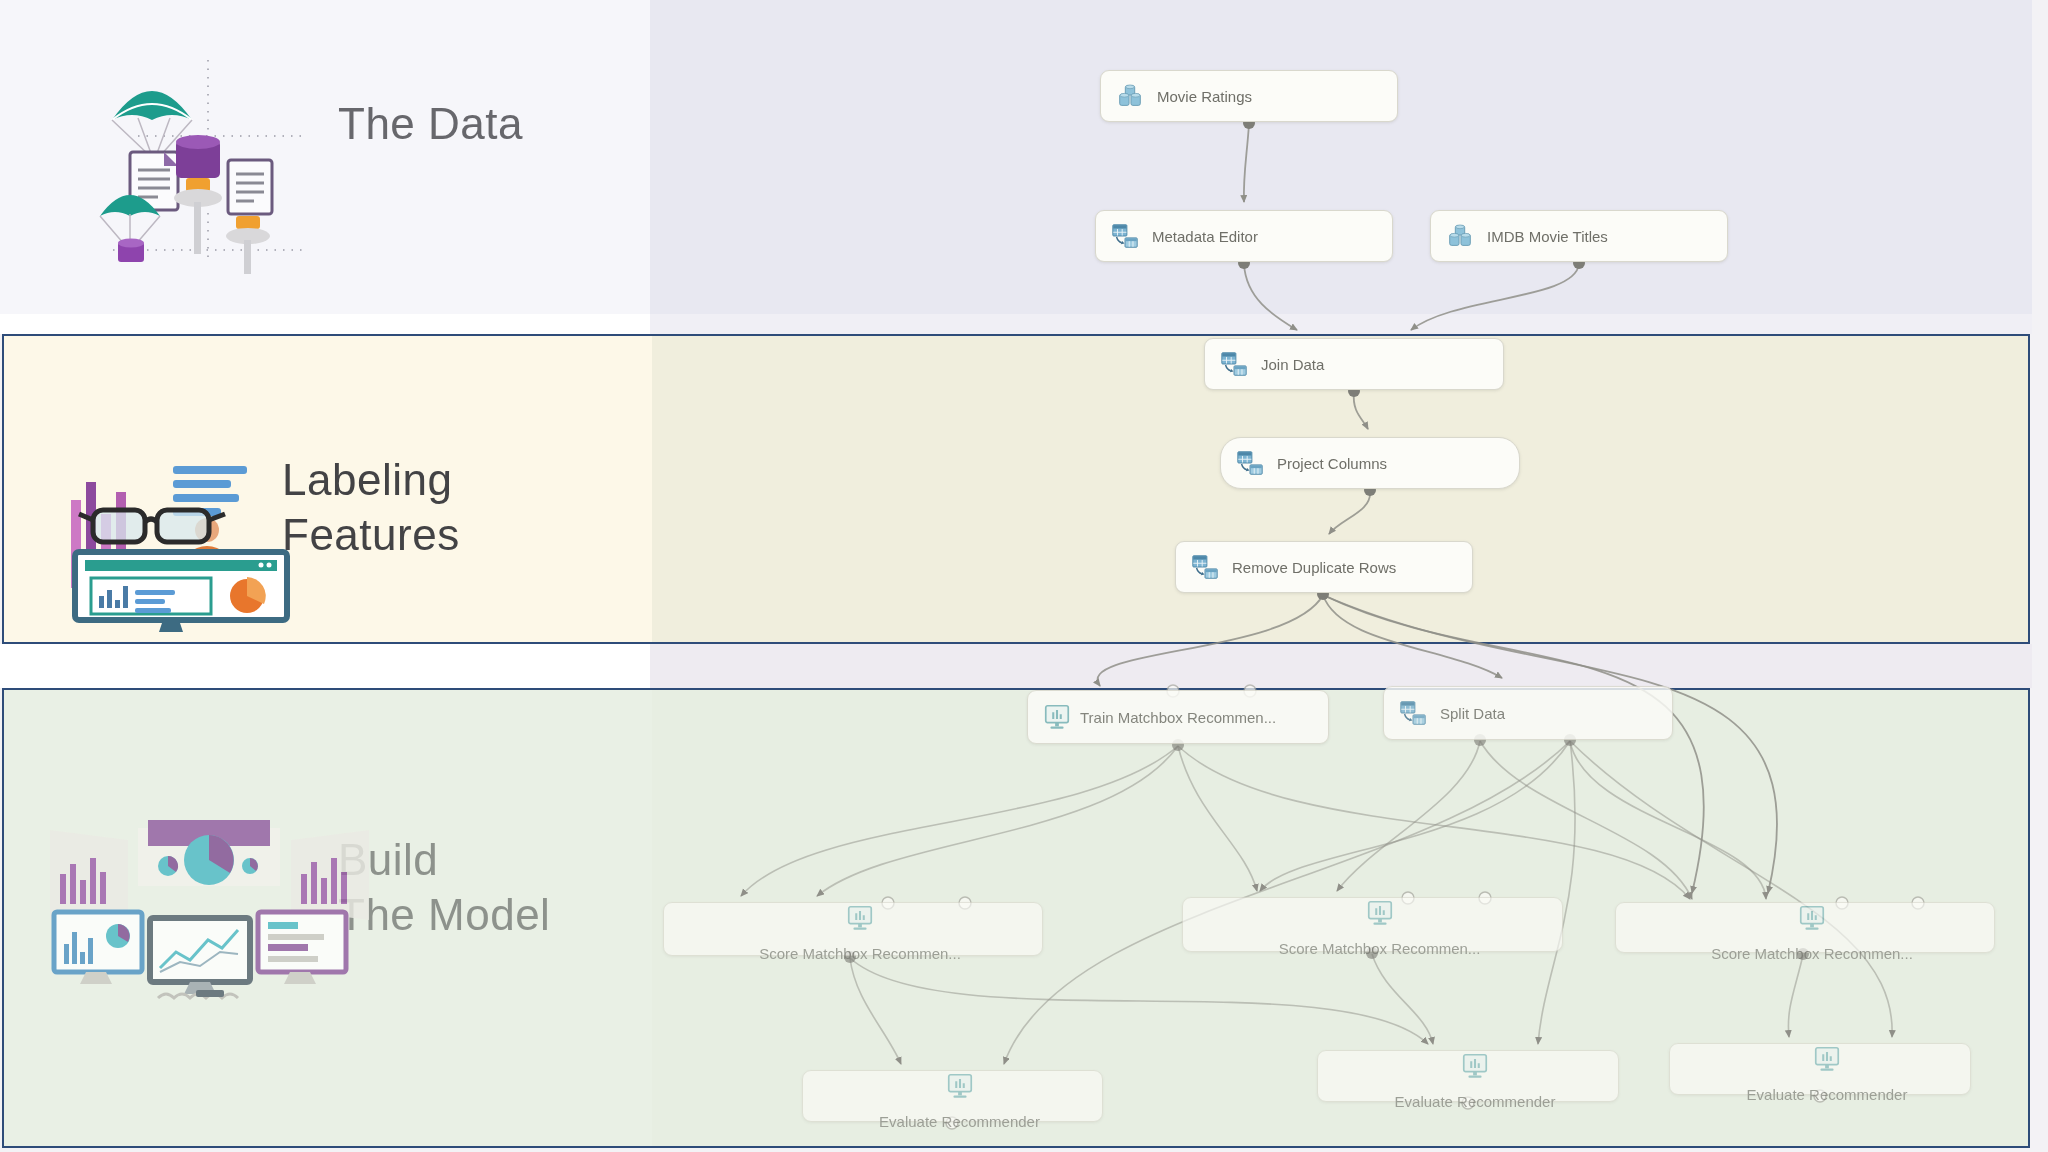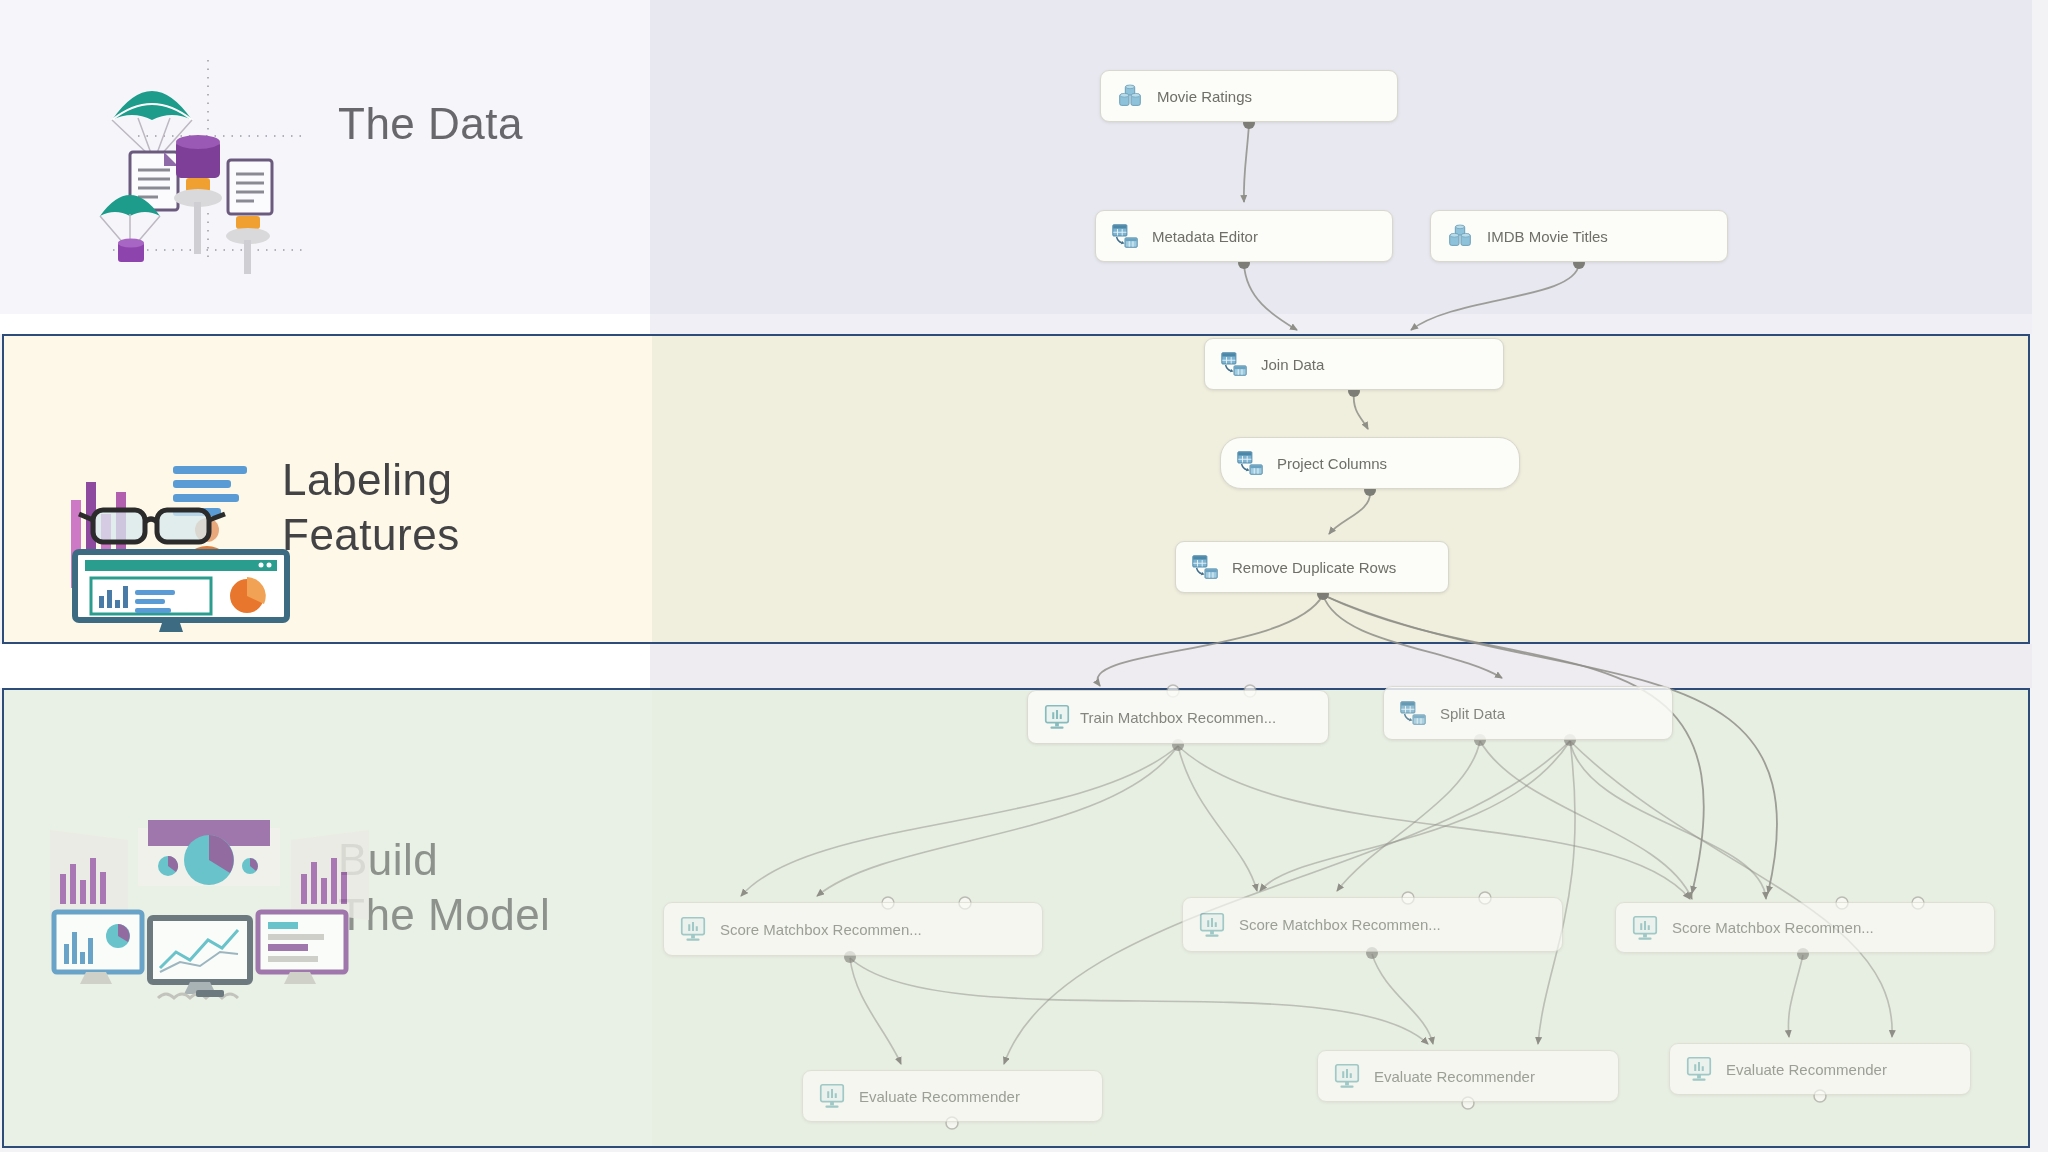--- a/index.html
+++ b/index.html
@@ -27,21 +27,21 @@
   
   .node{
     position:absolute;display:flex;align-items:center;
     background:#fcfcf8;border:1px solid #d9d8cd;border-radius:9px;
     box-shadow:0 1px 3px rgba(120,120,110,.18);
     box-sizing:border-box;padding-left:14px;gap:12px;
   }
   .node .nlabel{font-size:15px;color:#6f6f68;white-space:nowrap;}
   .node .nicon{width:30px;height:30px;flex:0 0 30px;}
   .fadeA{opacity:.82;}
-  .fadeB{opacity:.62;}
+  .fadeB{opacity:.62;flex-direction:column;}
 </style>
 </head>
 <body>
 
 <div class="band-plain" style="top:0;height:314px;width:2048px;">
   <div class="zone-left" style="background:#f6f6fa;"></div>
   <div class="zone-canvas" style="background:#e8e8f1;right:16px;"></div>
 </div>
 <div class="band-plain" style="top:314px;height:20px;width:2048px;">
   <div class="zone-left" style="background:#ffffff;"></div>
@@ -330,21 +330,21 @@
         <use href="#icon-module"></use>
       </svg></span>
   <span class="nlabel">Join Data</span>
 </div>
 <div class="node" style="left:1220px;top:437px;width:300px;height:52px;border-radius:21px;">
   <span class="nicon"><svg viewBox="0 0 32 32">
         <use href="#icon-module"></use>
       </svg></span>
   <span class="nlabel">Project Columns</span>
 </div>
-<div class="node" style="left:1175px;top:541px;width:274px;height:52px;">
+<div class="node" style="left:1175px;top:541px;width:298px;height:52px;">
   <span class="nicon"><svg viewBox="0 0 32 32">
         <use href="#icon-module"></use>
       </svg></span>
   <span class="nlabel">Remove Duplicate Rows</span>
 </div>
 <div class="node fadeA" style="left:1027px;top:690px;width:302px;height:54px;gap:8px;">
   <span class="nicon"><svg viewBox="0 0 32 32">
         <use href="#icon-monitor"></use>
       </svg></span>
   <span class="nlabel">Train Matchbox Recommen...</span>

